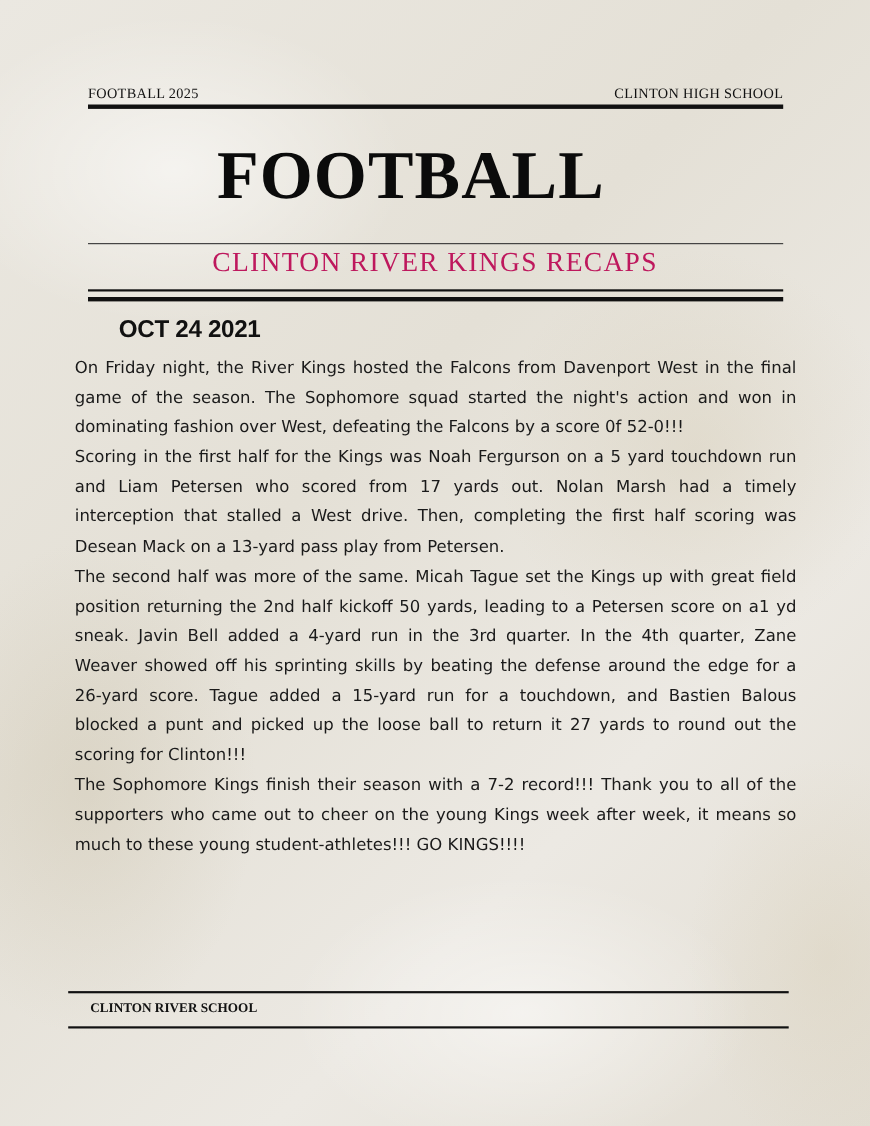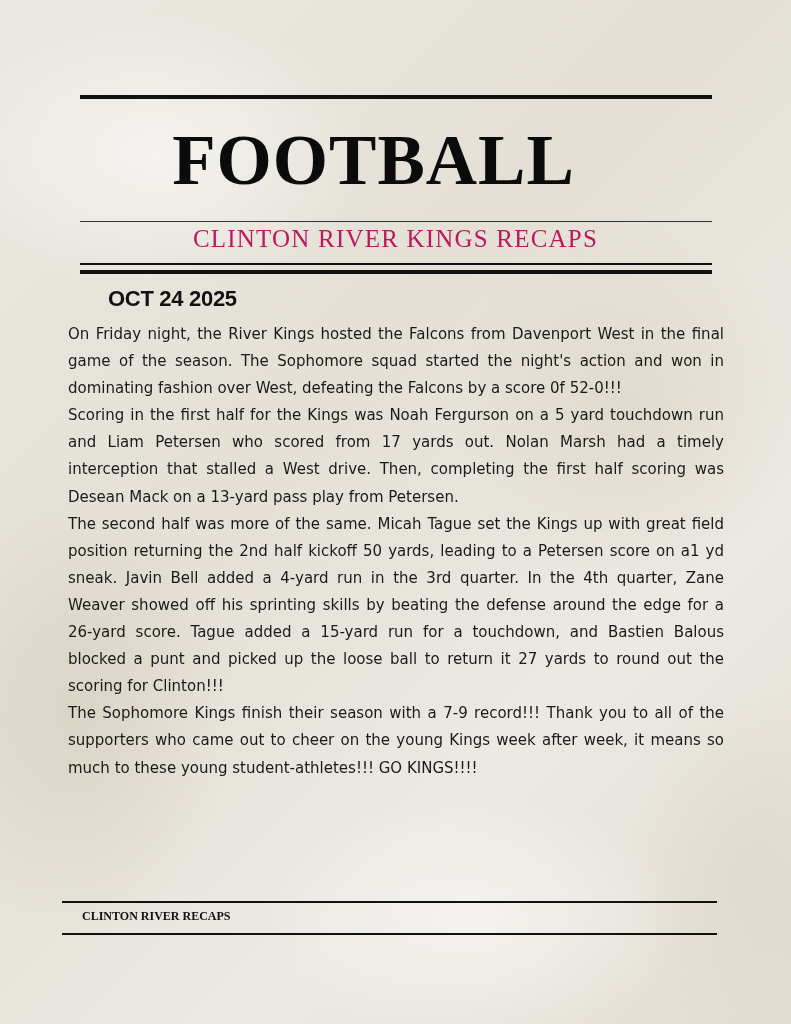--- a/index.html
+++ b/index.html
@@ -49,21 +49,21 @@
     .rule.footer-b { left: 62px; top: 933px; width: 655px; height: 2px; }
 
     .title {
       position: absolute;
       left: 0;
       width: 747px;
       top: 112px;
       text-align: center;
       font-family: "Liberation Serif", serif;
       font-weight: bold;
-      font-size: 71px;
+      font-size: 62px;
       line-height: 96px;
       letter-spacing: 1px;
       color: #0b0b0b;
     }
     .subtitle {
       position: absolute;
       left: 0;
       width: 791px;
       top: 225px;
       text-align: center;
@@ -104,38 +104,42 @@
       font-weight: bold;
       font-size: 12px;
       color: #111;
     }
   </style>
 </head>
 <body>
 
 <div class="page">
 
+  <div class="masthead-top">
+    <span>FOOTBALL 2025</span>
+    <span>CLINTON HIGH SCHOOL</span>
+  </div>
 
   <div class="rule thick-top"></div>
 
   <div class="title">FOOTBALL</div>
 
   <div class="rule thin-1"></div>
 
   <div class="subtitle">CLINTON RIVER KINGS RECAPS</div>
 
   <div class="rule double-a"></div>
   <div class="rule double-b"></div>
 
-  <div class="date">OCT 24 2025</div>
+  <div class="date">OCT 24 2021</div>
 
   <div class="article">
     <p>On Friday night, the River Kings hosted the Falcons from Davenport West in the final game of the season. The Sophomore squad started the night's action and won in dominating fashion over West, defeating the Falcons by a score 0f 52-0!!!</p>
     <p>Scoring in the first half for the Kings was Noah Fergurson on a 5 yard touchdown run and Liam Petersen who scored from 17 yards out. Nolan Marsh had a timely interception that stalled a West drive. Then, completing the first half scoring was Desean Mack on a 13-yard pass play from Petersen.</p>
     <p>The second half was more of the same. Micah Tague set the Kings up with great field position returning the 2nd half kickoff 50 yards, leading to a Petersen score on a1 yd sneak. Javin Bell added a 4-yard run in the 3rd quarter. In the 4th quarter, Zane Weaver showed off his sprinting skills by beating the defense around the edge for a 26-yard score. Tague added a 15-yard run for a touchdown, and Bastien Balous blocked a punt and picked up the loose ball to return it 27 yards to round out the scoring for Clinton!!!</p>
-    <p>The Sophomore Kings finish their season with a 7-9 record!!! Thank you to all of the supporters who came out to cheer on the young Kings week after week, it means so much to these young student-athletes!!! GO KINGS!!!!</p>
+    <p>The Sophomore Kings finish their season with a 7-2 record!!! Thank you to all of the supporters who came out to cheer on the young Kings week after week, it means so much to these young student-athletes!!! GO KINGS!!!!</p>
   </div>
 
   <div class="rule footer-a"></div>
-  <div class="footer-label">CLINTON RIVER RECAPS</div>
+  <div class="footer-label">CLINTON RIVER SCHOOL</div>
   <div class="rule footer-b"></div>
 
 </div>
 
 </body></html>

